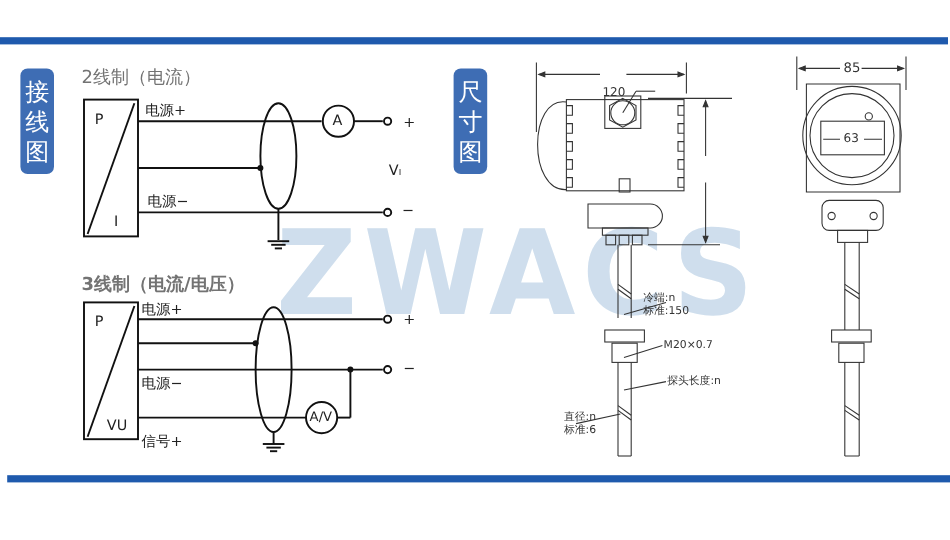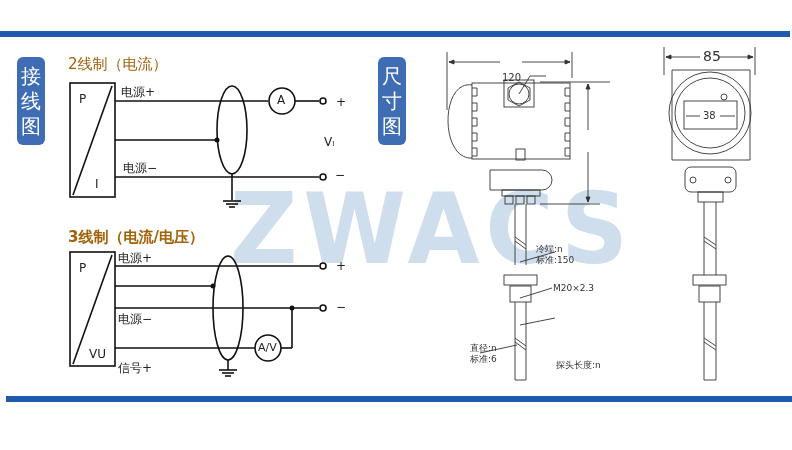--- a/index.html
+++ b/index.html
@@ -1,19 +1,19 @@
 <!DOCTYPE html>
 <html><head>
 <meta charset="utf-8">
 <style>
   html, body { margin:0; padding:0; background:#ffffff; }
   body { width:792px; height:450px; position:relative; overflow:hidden; font-family:"DejaVu Sans", sans-serif; }
   .bar { position:absolute; background:#1f5aad; }
   .tag { position:absolute; background:#3e6db4; border-radius:6px; color:#fff; width:28px; display:flex; flex-direction:column; align-items:center; justify-content:center; font-size:20px; line-height:25px; }
-  .title { position:absolute; color:#a16207; font-size:15px; white-space:nowrap; }
+  .title { position:absolute; color:#737373; font-size:15px; white-space:nowrap; }
   .lbl { position:absolute; font-size:12px; color:#222; white-space:nowrap; }
   .small { position:absolute; font-size:9px; color:#333; white-space:nowrap; line-height:11px; }
   svg { position:absolute; left:0; top:0; }
   .watermark { position:absolute; left:230px; top:172px; font-family:"DejaVu Sans", sans-serif; font-weight:bold; font-size:98px; letter-spacing:6px; color:#c7d9ea; opacity:0.85; transform:scaleX(0.95); transform-origin:left; }
 </style>
 </head>
 <body>
 
 <div class="bar" style="left:0;top:31px;width:790px;height:6px;"></div>
 <div class="bar" style="left:6px;top:396px;width:786px;height:6px;"></div>
@@ -163,24 +163,24 @@
 <div class="lbl" style="left:79px;top:261px;">P</div>
 <div class="lbl" style="left:89px;top:347px;text-align:center;">VU</div>
 <div class="lbl" style="left:118px;top:250px;">电源+</div>
 <div class="lbl" style="left:118px;top:311px;">电源−</div>
 <div class="lbl" style="left:118px;top:360px;">信号+</div>
 <div class="lbl" style="left:258px;top:341px;font-size:11px;">A/V</div>
 <div class="lbl" style="left:336px;top:259px;">+</div>
 <div class="lbl" style="left:336px;top:300px;">−</div>
 
 <div class="small" style="left:502px;top:72px;font-size:10px;">120</div>
-<div class="small" style="left:703px;top:51px;font-size:14px;">85</div>
-<div class="small" style="left:703px;top:110px;font-size:10px;">38</div>
+<div class="small" style="left:703px;top:51px;font-size:11px;">85</div>
+<div class="small" style="left:703px;top:110px;font-size:10px;">63</div>
 <div class="small" style="left:536px;top:244px;">
   <div>冷端:n</div>
   <div>标准:150</div>
 </div>
-<div class="small" style="left:553px;top:283px;">M20×2.3</div>
-<div class="small" style="left:556px;top:313px;margin-top:47px;">探头长度:n</div>
+<div class="small" style="left:553px;top:283px;">M20×0.7</div>
+<div class="small" style="left:556px;top:313px;">探头长度:n</div>
 <div class="small" style="left:446px;top:343px;margin-left:24px;">
   <div>直径:n</div>
   <div>标准:6</div>
 </div>
 
 </body></html>

